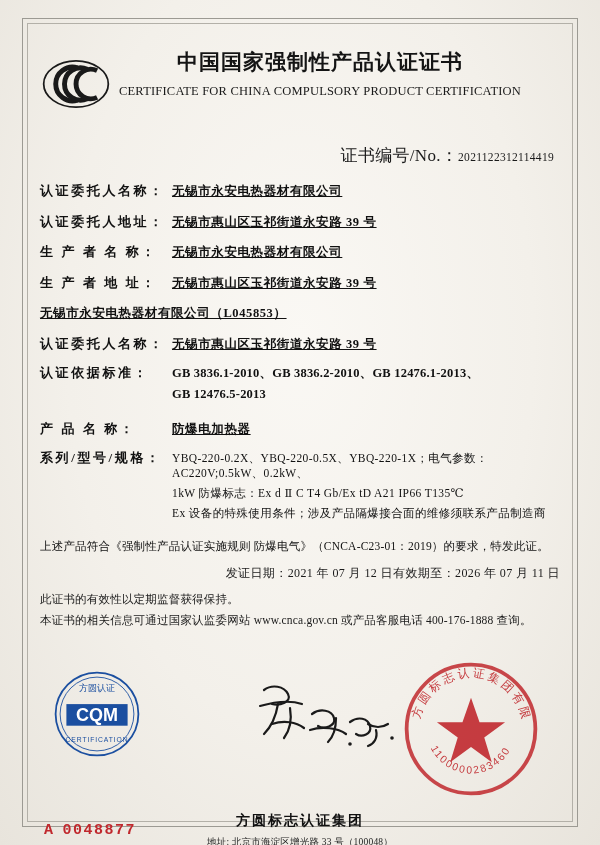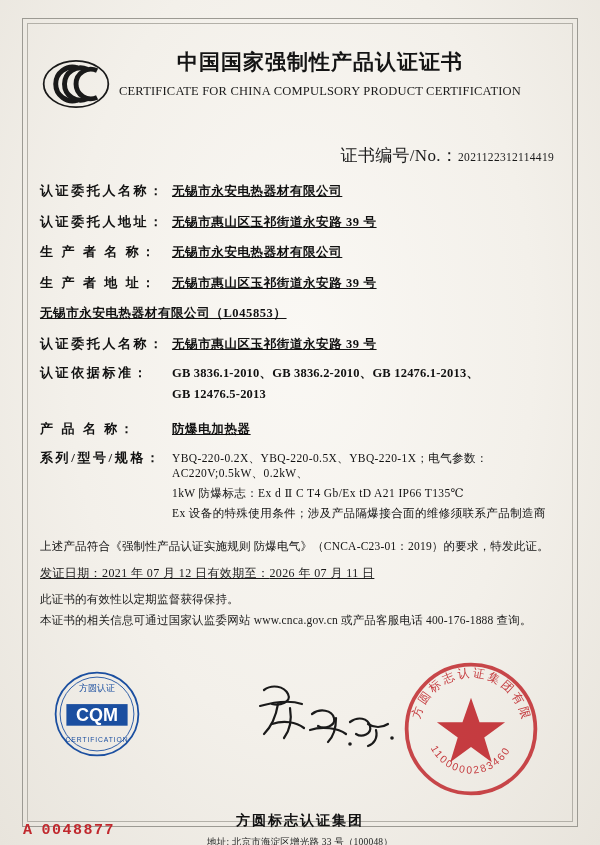--- a/index.html
+++ b/index.html
@@ -142,25 +142,24 @@
   
   .stmt {
     font-size: 11.5px;
     letter-spacing: 0.2px;
     margin-top: 10px;
     line-height: 1.5;
     color: #111;
   }
   .date-row {
     display: flex;
-    justify-content: flex-start;
+    justify-content: flex-end;
     font-size: 12px;
     margin-top: 10px;
     letter-spacing: 0.4px;
-    text-decoration: underline;
   }
   .date-row .left, .date-row .right { white-space: nowrap; }
   .valid-note {
     font-size: 11.5px;
     margin-top: 10px;
     letter-spacing: 0.2px;
   }
   .web-note {
     font-size: 11.5px;
     margin-top: 6px;
@@ -209,21 +208,21 @@
   .footer-addr {
     font-size: 9.5px;
     margin-top: 6px;
     color: #222;
     letter-spacing: 0.2px;
   }
 
   
   .serial {
     position: absolute;
-    left: 23px;
+    left: 44px;
     bottom: 6px;
     color: #c0282d;
     font-family: "Liberation Mono", "DejaVu Sans Mono", monospace;
     font-size: 15px;
     letter-spacing: 1.5px;
     font-weight: bold;
   }
   .serial .prefix { margin-right: 8px; }
 </style>
 </head>

